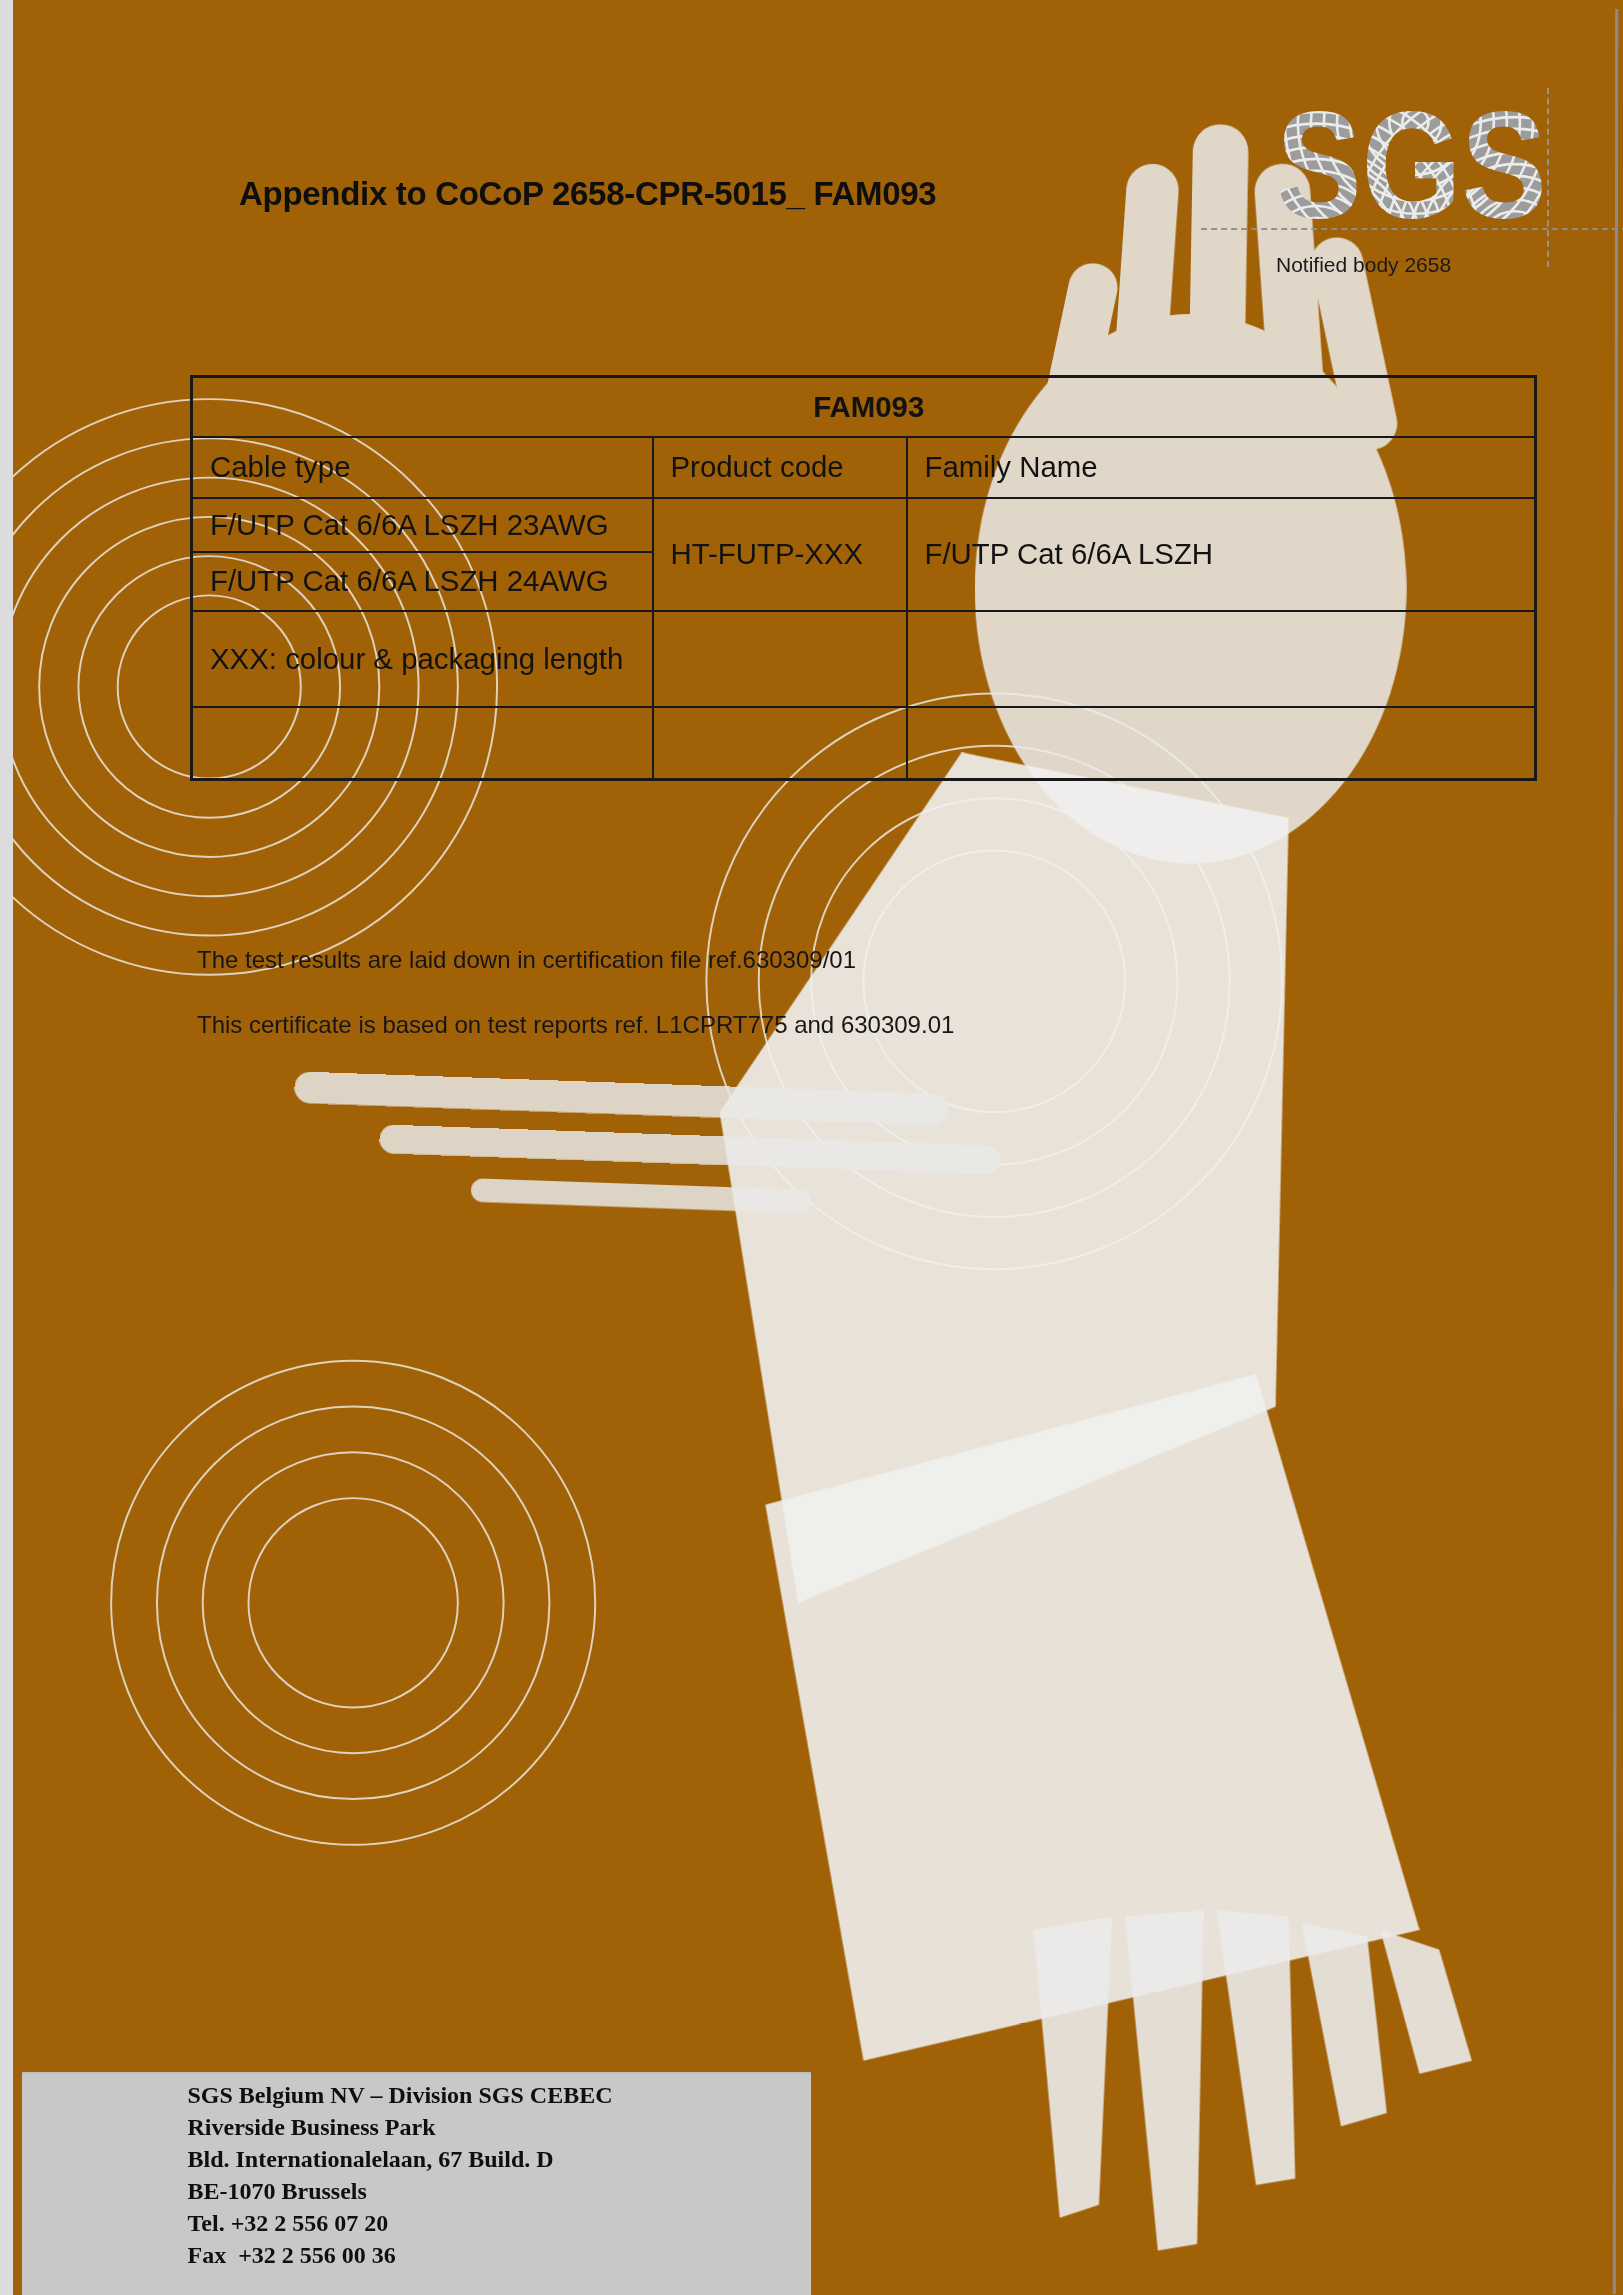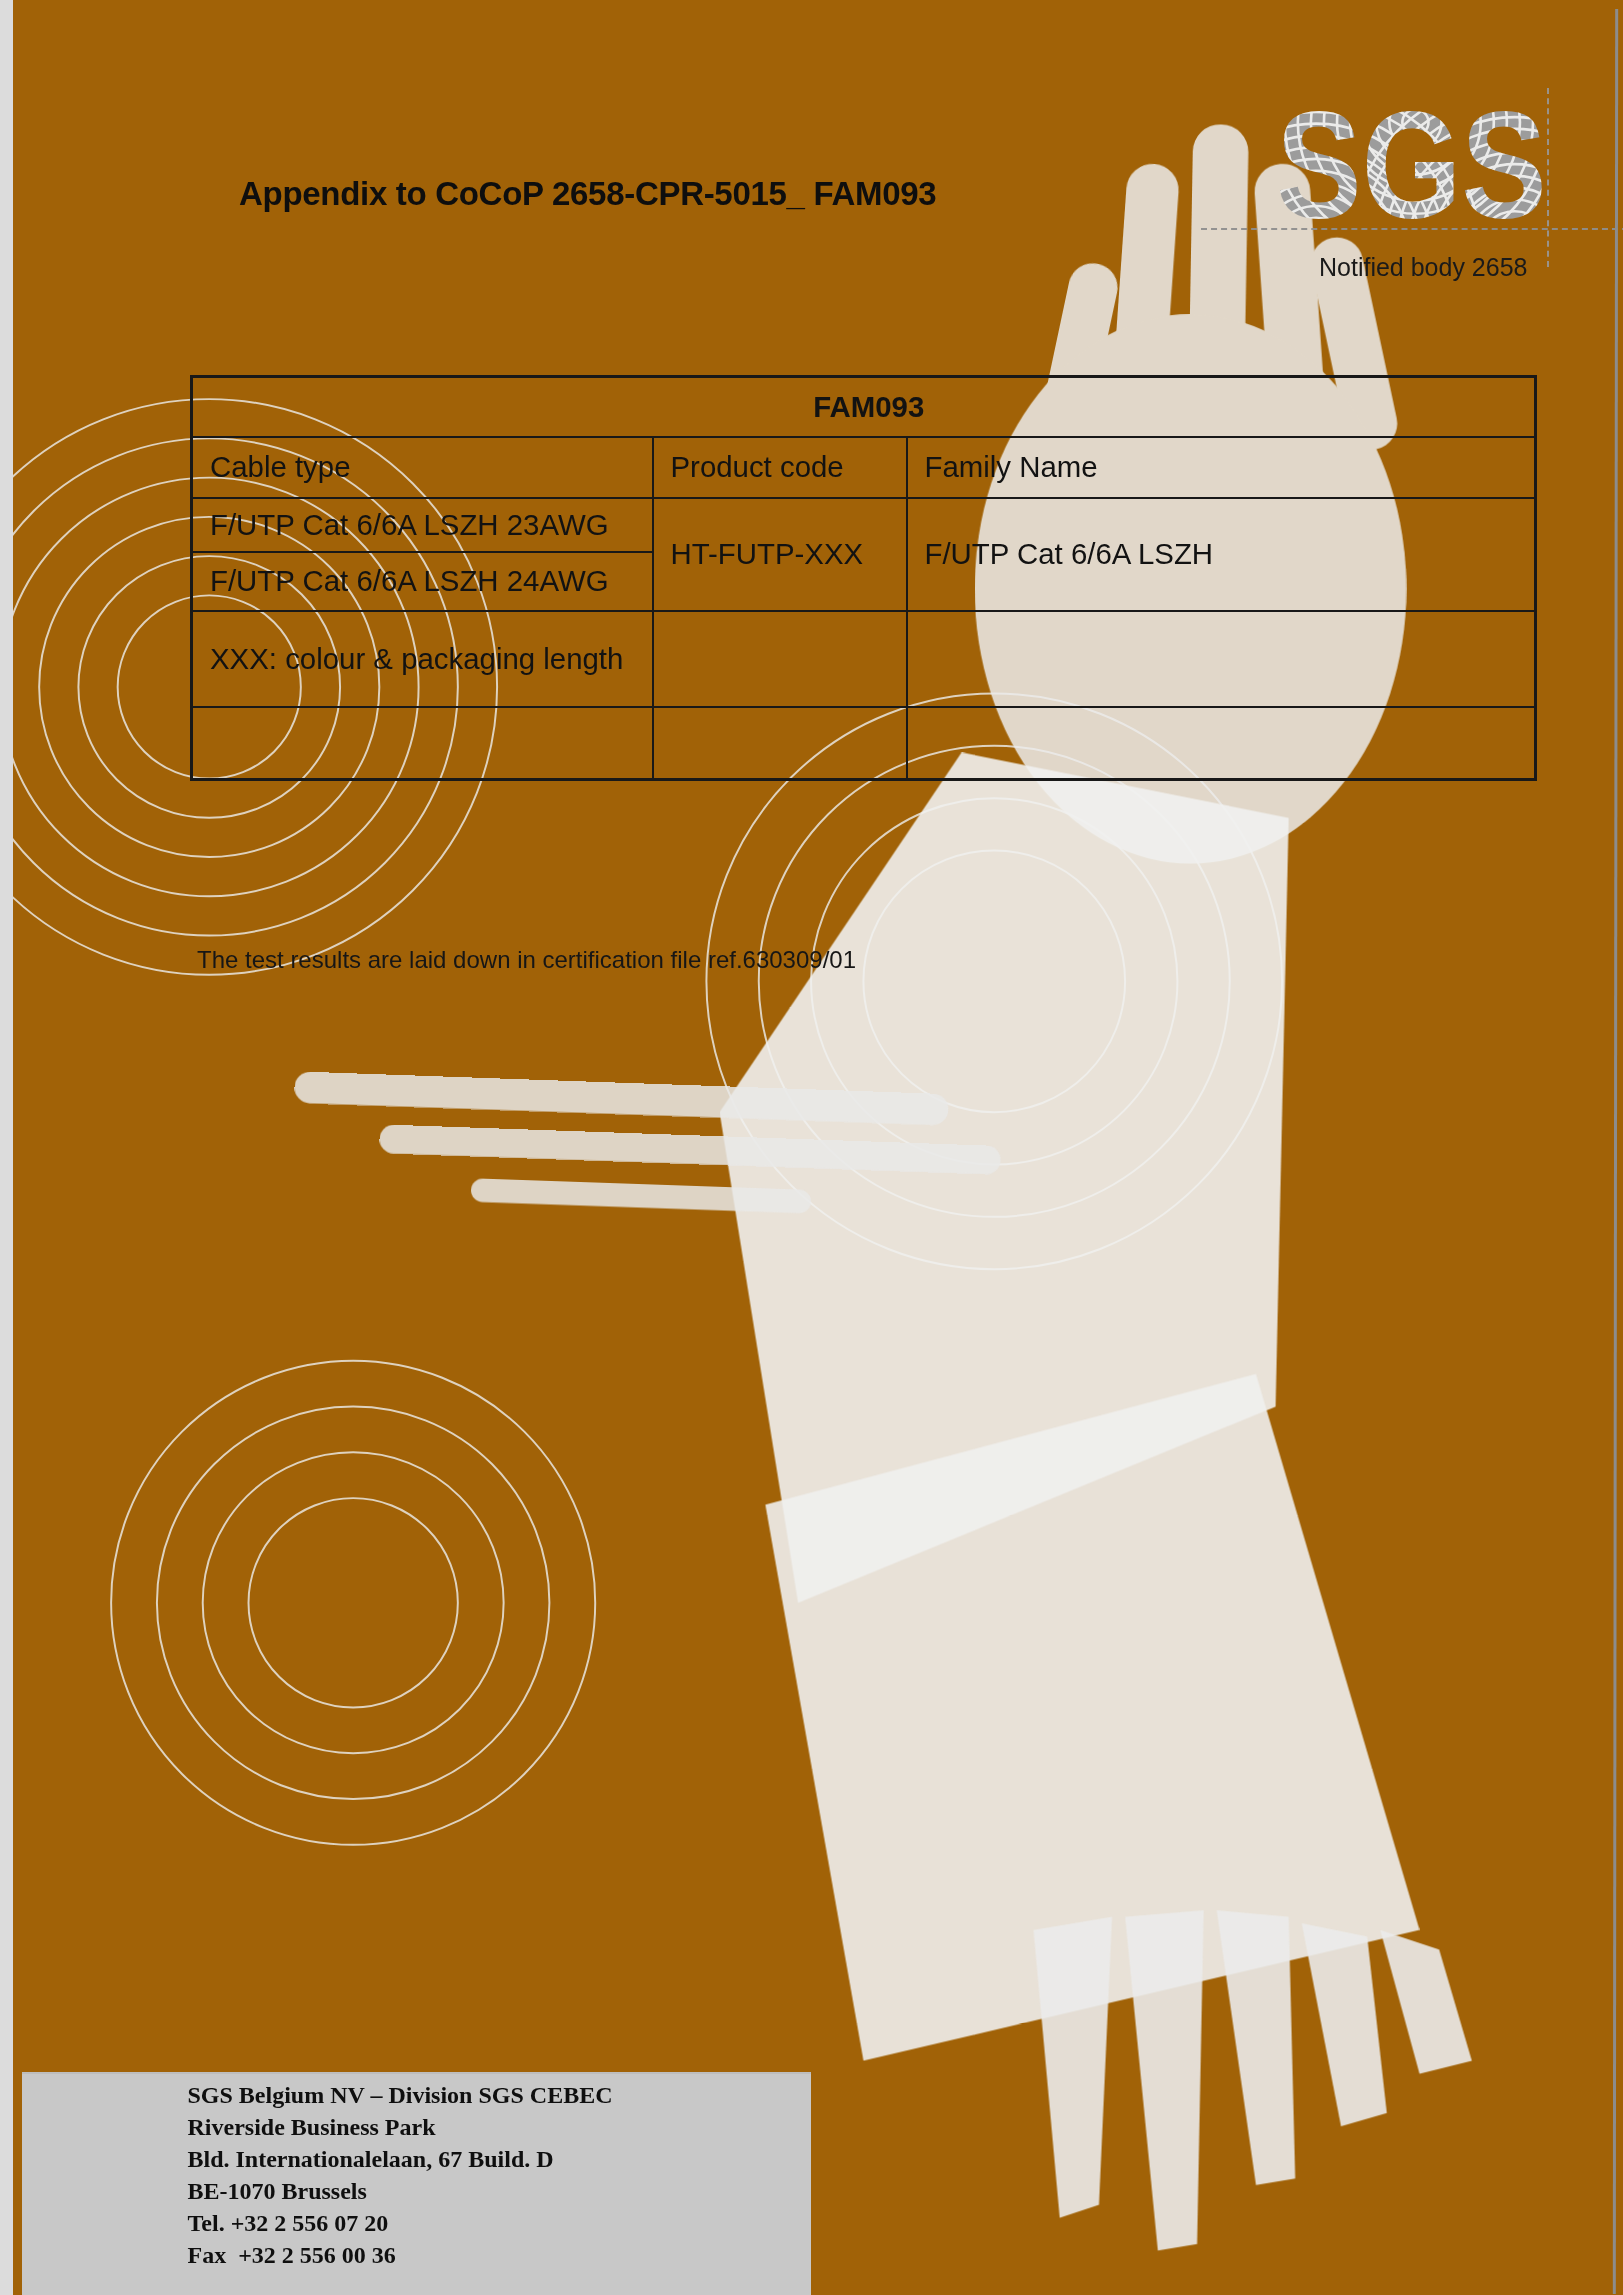--- a/index.html
+++ b/index.html
@@ -26,22 +26,22 @@
   .logo-wrap { position:absolute; left:1260px; top:96px; z-index:3; }
   .h-dash {
     position:absolute; left:1188px; top:228px; width:427px; height:0;
     border-top:2.6px dashed #8f8f8f; z-index:3; opacity:0.95;
   }
   .v-dash {
     position:absolute; left:1534px; top:88px; width:0; height:179px;
     border-left:2px dashed #9a9a9a; z-index:3; opacity:0.9;
   }
   .notified {
-    position:absolute; left:1306px; top:253px; z-index:3;
-    font-size:25px; color:#1a1a1a; white-space:nowrap;
+    position:absolute; left:1263px; top:253px; z-index:3;
+    font-size:21px; color:#1a1a1a; white-space:nowrap;
   }
 
   table.product {
     position:absolute; left:177px; top:375px; width:1345px; z-index:3;
     border-collapse:collapse; table-layout:fixed;
     border:3.9px solid #181818;
   }
   table.product td {
     border:2.6px solid #181818; vertical-align:middle;
     padding:0 6.5px 0 17px; font-size:29.4px; color:#121212;
@@ -222,20 +222,21 @@
       </tr>
       <tr class="empty">
         <td></td>
         <td></td>
         <td></td>
       </tr>
     </tbody>
   </table>
 
   <p class="para p1">The test results are laid down in certification file ref.630309/01</p>
+  <p class="para p2">This certificate is based on test reports ref. L1CPRT775 and 630309.01</p>
 
   <div class="footer-box">
     <div class="footer-text">
       <div class="footer-line">SGS Belgium NV – Division SGS CEBEC</div>
       <div class="footer-line">Riverside Business Park</div>
       <div class="footer-line">Bld. Internationalelaan, 67 Build. D</div>
       <div class="footer-line">BE-1070 Brussels</div>
       <div class="footer-line">Tel. +32 2 556 07 20</div>
       <div class="footer-line">Fax  +32 2 556 00 36</div>
     </div>

